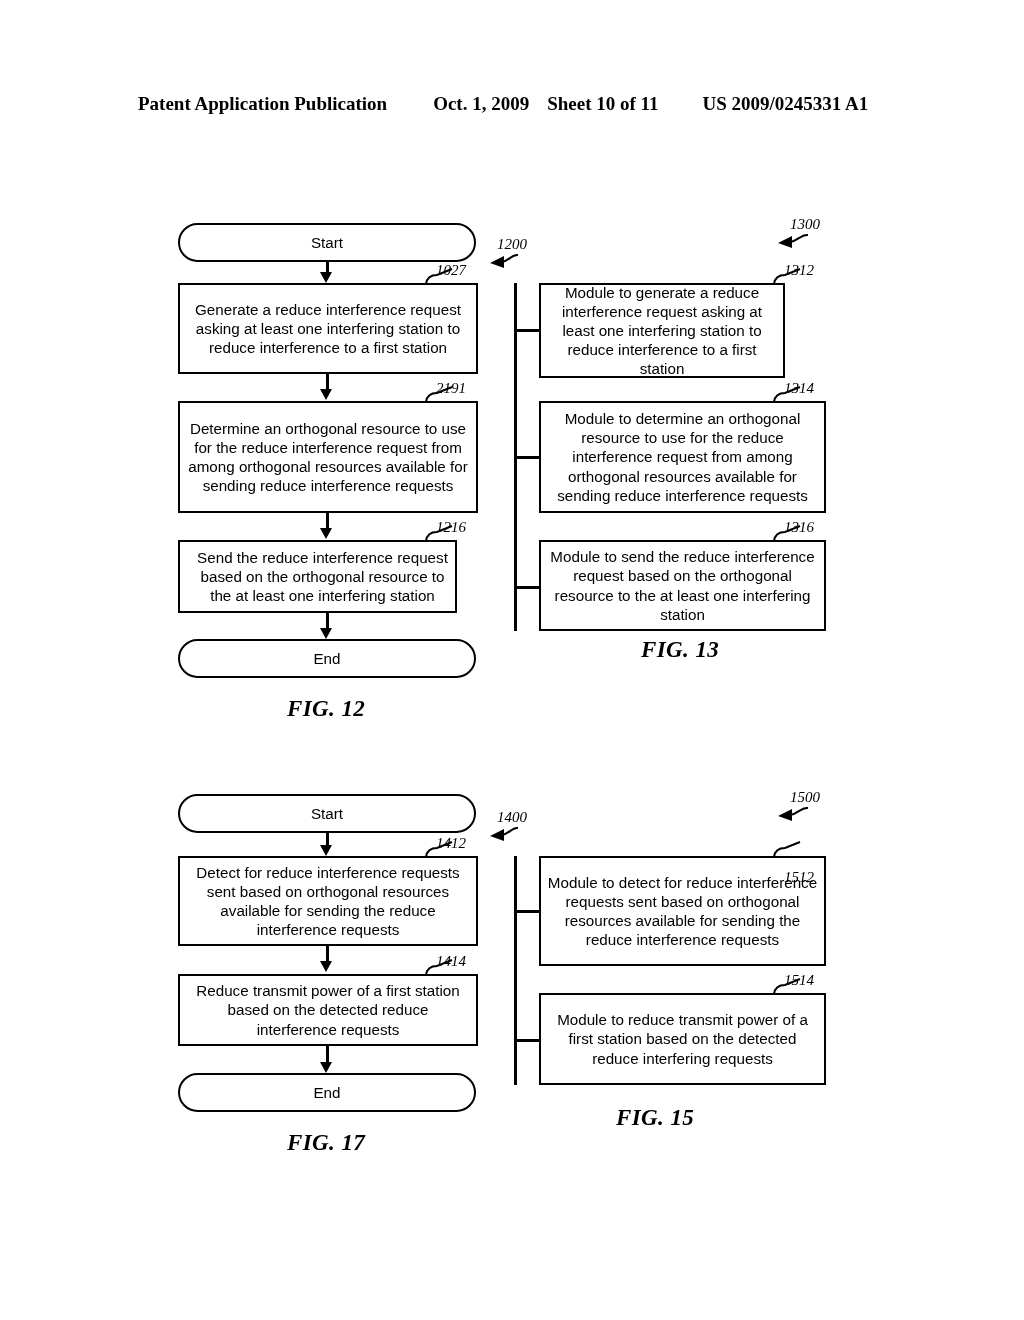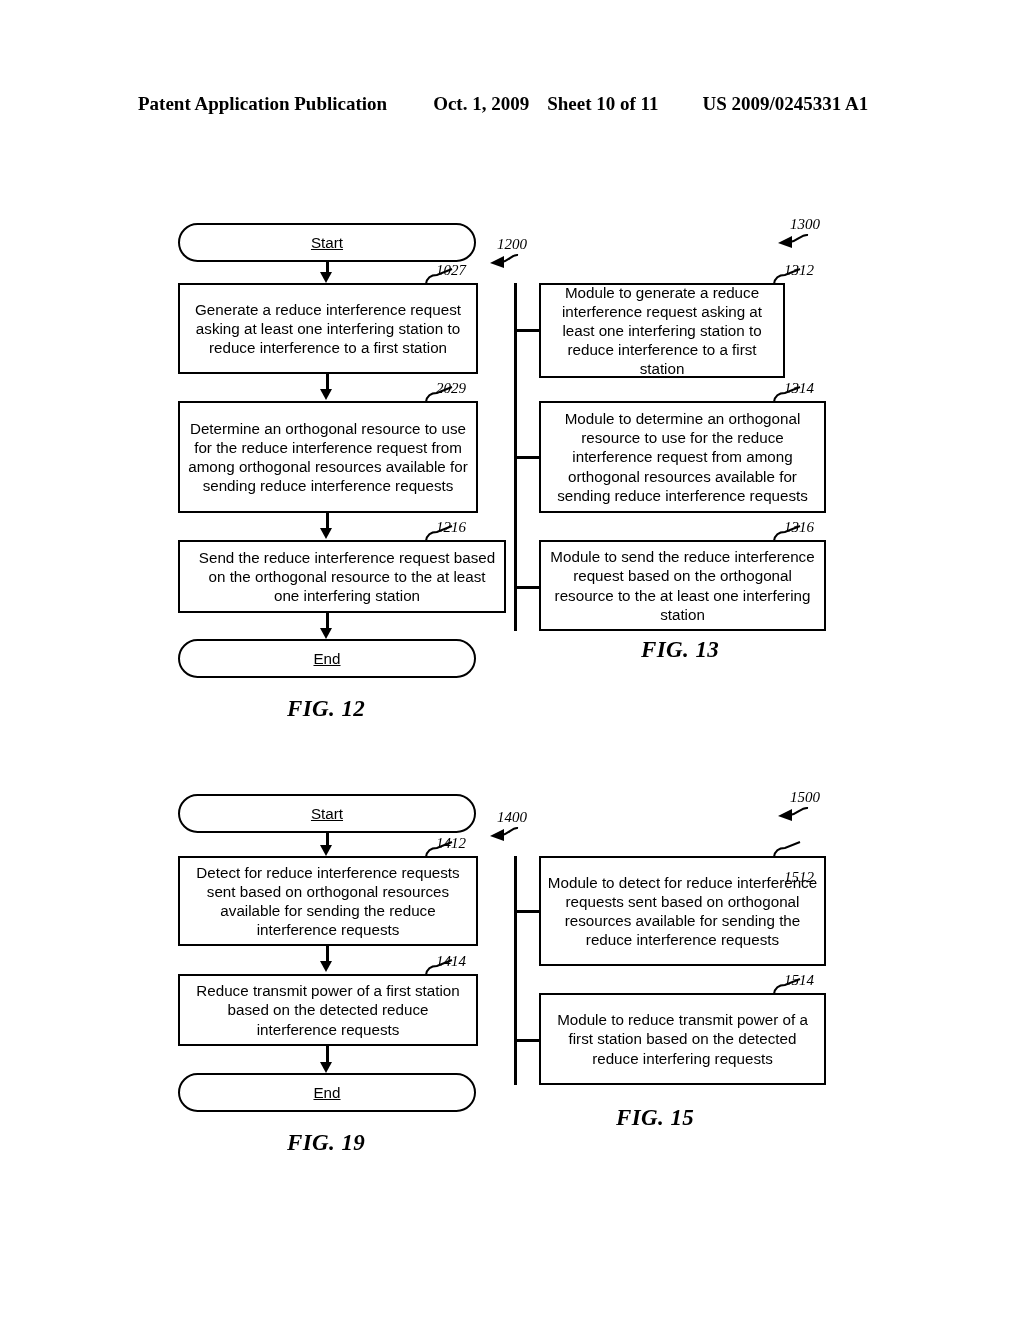--- a/index.html
+++ b/index.html
@@ -42,21 +42,20 @@
     align-items: center;
     justify-content: center;
     text-align: center;
     font-size: 15.2px;
     line-height: 1.26;
     padding: 3px 6px;
   }
   .node.term {
     border-radius: 999px;
     border-width: 2.2px;
-    text-decoration: underline;
   }
   .node .txt { display: block; width: 100%; }
 
   
   .conn {
     position: absolute;
     width: 2.6px;
     background: #000;
   }
   .arrowhead {
@@ -137,26 +136,26 @@
 
   <div class="conn" style="left:326px; top:374px; height:18px;"></div>
   <div class="arrowhead" style="left:320px; top:389px;"></div>
 
   <div class="node" style="left:178px; top:401px; width:300px; height:112px;">
     <span class="txt">Determine an orthogonal resource to use for the reduce interference request from among orthogonal resources available for sending reduce interference requests</span>
   </div>
   <svg class="hook" style="left:424px; top:384px;" width="30" height="20" viewBox="0 0 30 20">
     <path d="M2,18 C3,11 8,9 13,9 L28,3" stroke="#000" stroke-width="2" fill="none"></path>
   </svg>
-  <div class="refnum" style="left:436px; top:380px;">2029</div>
+  <div class="refnum" style="left:436px; top:380px;">2191</div>
 
   <div class="conn" style="left:326px; top:513px; height:18px;"></div>
   <div class="arrowhead" style="left:320px; top:528px;"></div>
 
-  <div class="node" style="left:178px; top:540px; width:328px; height:73px;padding-left:16px;">
+  <div class="node" style="left:178px; top:540px; width:279px; height:73px;padding-left:16px;">
     <span class="txt">Send the reduce interference request based on the orthogonal resource to the at least one interfering station</span>
   </div>
   <svg class="hook" style="left:424px; top:523px;" width="30" height="20" viewBox="0 0 30 20">
     <path d="M2,18 C3,11 8,9 13,9 L28,3" stroke="#000" stroke-width="2" fill="none"></path>
   </svg>
   <div class="refnum" style="left:436px; top:519px;">1216</div>
 
   <div class="conn" style="left:326px; top:613px; height:18px;"></div>
   <div class="arrowhead" style="left:320px; top:628px;"></div>
 
@@ -247,21 +246,21 @@
   <div class="node term" style="left:178px; top:1073px; width:298px; height:39px;">
     <span class="txt">End</span>
   </div>
 
   <div class="refnum" style="left:497px; top:809px;">1400</div>
   <svg class="curvelead" style="left:482px; top:825px;" width="38" height="22" viewBox="0 0 38 22">
     <path d="M36,3 C30,2 27,9 20,10" stroke="#000" stroke-width="2" fill="none"></path>
     <path d="M22,4 L8,11 L22,16 Z" fill="#000"></path>
   </svg>
 
-  <div class="figcap" style="left:287px; top:1130px;">FIG. 19</div>
+  <div class="figcap" style="left:287px; top:1130px;">FIG. 17</div>
 </div>
 
 <div>
 
   <div class="bus" style="left:514px; top:856px; height:229px;"></div>
 
   <div class="bus-stub" style="left:514px; top:910px; width:27px;"></div>
   <div class="node" style="left:539px; top:856px; width:287px; height:110px;">
     <span class="txt">Module to detect for reduce interference requests sent based on orthogonal resources available for sending the reduce interference requests</span>
   </div>

